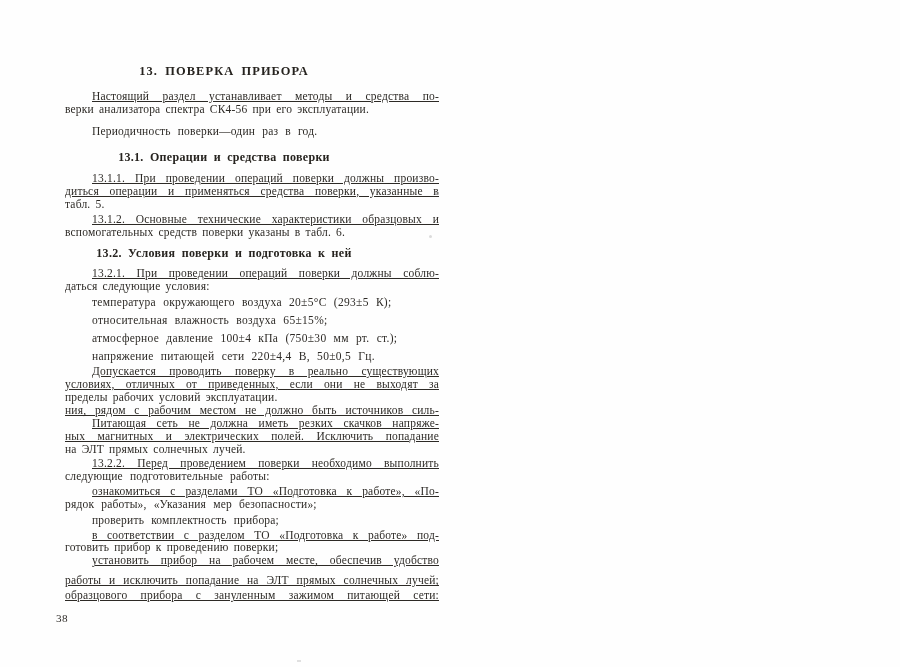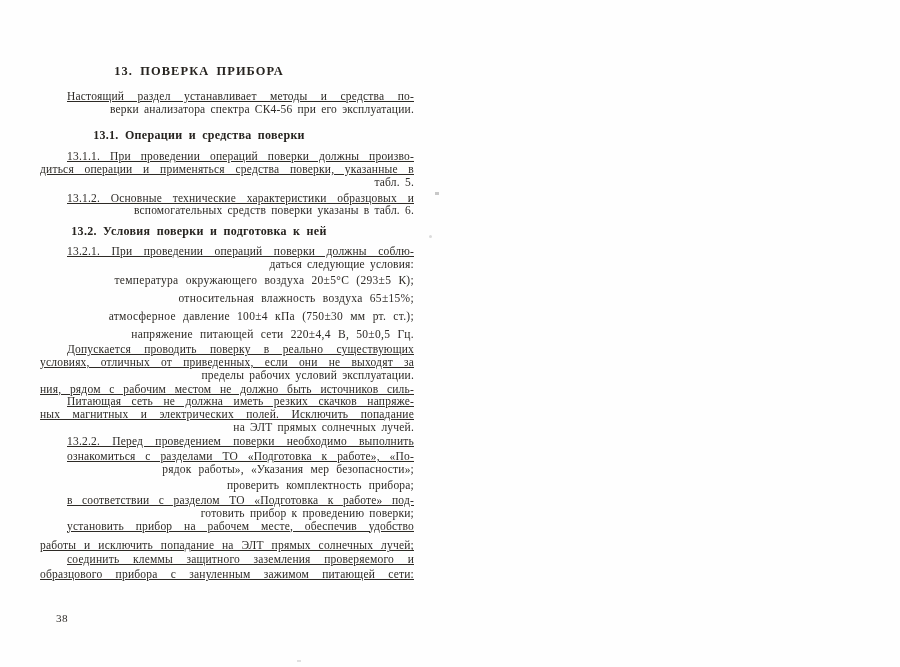--- a/index.html
+++ b/index.html
@@ -5,27 +5,27 @@
   html, body { margin: 0; padding: 0; }
   body {
     width: 900px; height: 667px;
     background: #ffffff;
     font-family: "Liberation Serif", "DejaVu Serif", serif;
     color: #2d2a26;
     position: relative;
     overflow: hidden;
   }
   .sheet { position: absolute; left: 0; top: 0; width: 900px; height: 667px; background: #fefefe; }
-  .col { position: absolute; left: 40px; top: 64px; width: 374px; }
+  .col { position: absolute; left: 65px; top: 64px; width: 374px; }
   .ln {
     font-size: 11.5px;
     line-height: 12.9px;
     letter-spacing: 0.2px;
     word-spacing: 2px;
-    text-align: right;
+    text-align: left;
   }
   .just { text-align: justify; text-align-last: justify; text-decoration: underline; }
   .ind  { text-indent: 27px; }
   .loose { word-spacing: 4px; }
   .h1 {
     font-weight: 700;
     font-size: 12.4px;
     line-height: 14px;
     letter-spacing: 1.1px;
     word-spacing: 3px;
@@ -64,20 +64,23 @@
 <div class="sheet">
   <div class="col">
 
     <div class="h1">13. ПОВЕРКА ПРИБОРА</div>
 
     <div style="margin-top:12px">
       <div class="ln just ind">Настоящий раздел устанавливает методы и средства по-</div>
       <div class="ln">верки анализатора спектра СК4-56 при его эксплуатации.</div>
     </div>
 
+    <div style="margin-top:9px">
+      <div class="ln ind loose">Периодичность поверки—один раз в год.</div>
+    </div>
 
     <div class="h2" style="margin-top:12px">13.1. Операции и средства поверки</div>
 
     <div style="margin-top:8px">
       <div class="ln just ind">13.1.1. При проведении операций поверки должны произво-</div>
       <div class="ln just">диться операции и применяться средства поверки, указанные в</div>
       <div class="ln">табл. 5.</div>
     </div>
 
     <div style="margin-top:3px">
@@ -107,20 +110,21 @@
 
     <div style="margin-top:1px">
       <div class="ln just">ния, рядом с рабочим местом не должно быть источников силь-</div>
       <div class="ln just ind">Питающая сеть не должна иметь резких скачков напряже-</div>
       <div class="ln just">ных магнитных и электрических полей. Исключить попадание</div>
       <div class="ln">на ЭЛТ прямых солнечных лучей.</div>
     </div>
 
     <div style="margin-top:1px">
       <div class="ln just ind">13.2.2. Перед проведением поверки необходимо выполнить</div>
+      <div class="ln loose">следующие подготовительные работы:</div>
     </div>
 
     <div style="margin-top:2px">
       <div class="ln just ind">ознакомиться с разделами ТО «Подготовка к работе», «По-</div>
       <div class="ln loose">рядок работы», «Указания мер безопасности»;</div>
     </div>
 
     <div style="margin-top:3px">
       <div class="ln ind loose">проверить комплектность прибора;</div>
     </div>
@@ -129,21 +133,20 @@
       <div class="ln just ind">в соответствии с разделом ТО «Подготовка к работе» под-</div>
       <div class="ln">готовить прибор к проведению поверки;</div>
     </div>
 
     <div style="margin-top:0">
       <div class="ln just ind">установить прибор на рабочем месте, обеспечив удобство</div>
       <div class="ln just" style="margin-top:7px">работы и исключить попадание на ЭЛТ прямых солнечных лучей;</div>
     </div>
 
     <div style="margin-top:1px">
-      <div class="ln just ind">соединить клеммы защитного заземления проверяемого и</div>
       <div class="ln just" style="margin-top:2px">образцового прибора с зануленным зажимом питающей сети:</div>
     </div>
 
   </div>
 
   <div class="ln pagenum">38</div>
 
   <div class="speck" style="left:435px; top:192px; width:4px; height:3px; opacity:.55;"></div>
   <div class="speck" style="left:429px; top:235px; width:3px; height:3px; opacity:.35; border-radius:50%;"></div>
   <div class="speck" style="left:297px; top:660px; width:4px; height:2px; opacity:.3;"></div>

